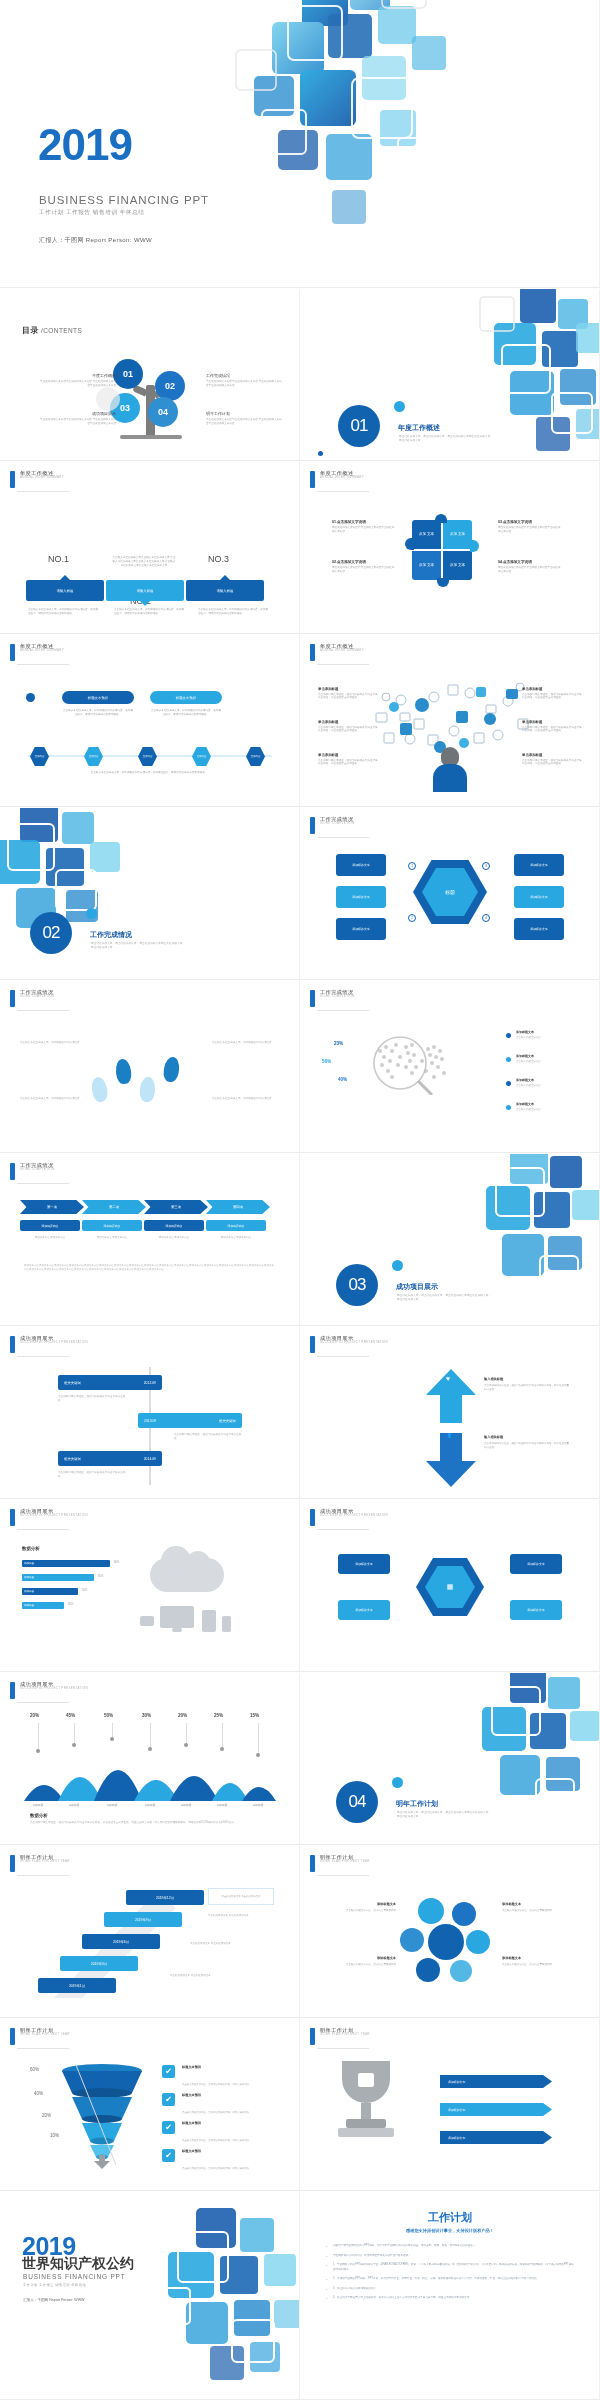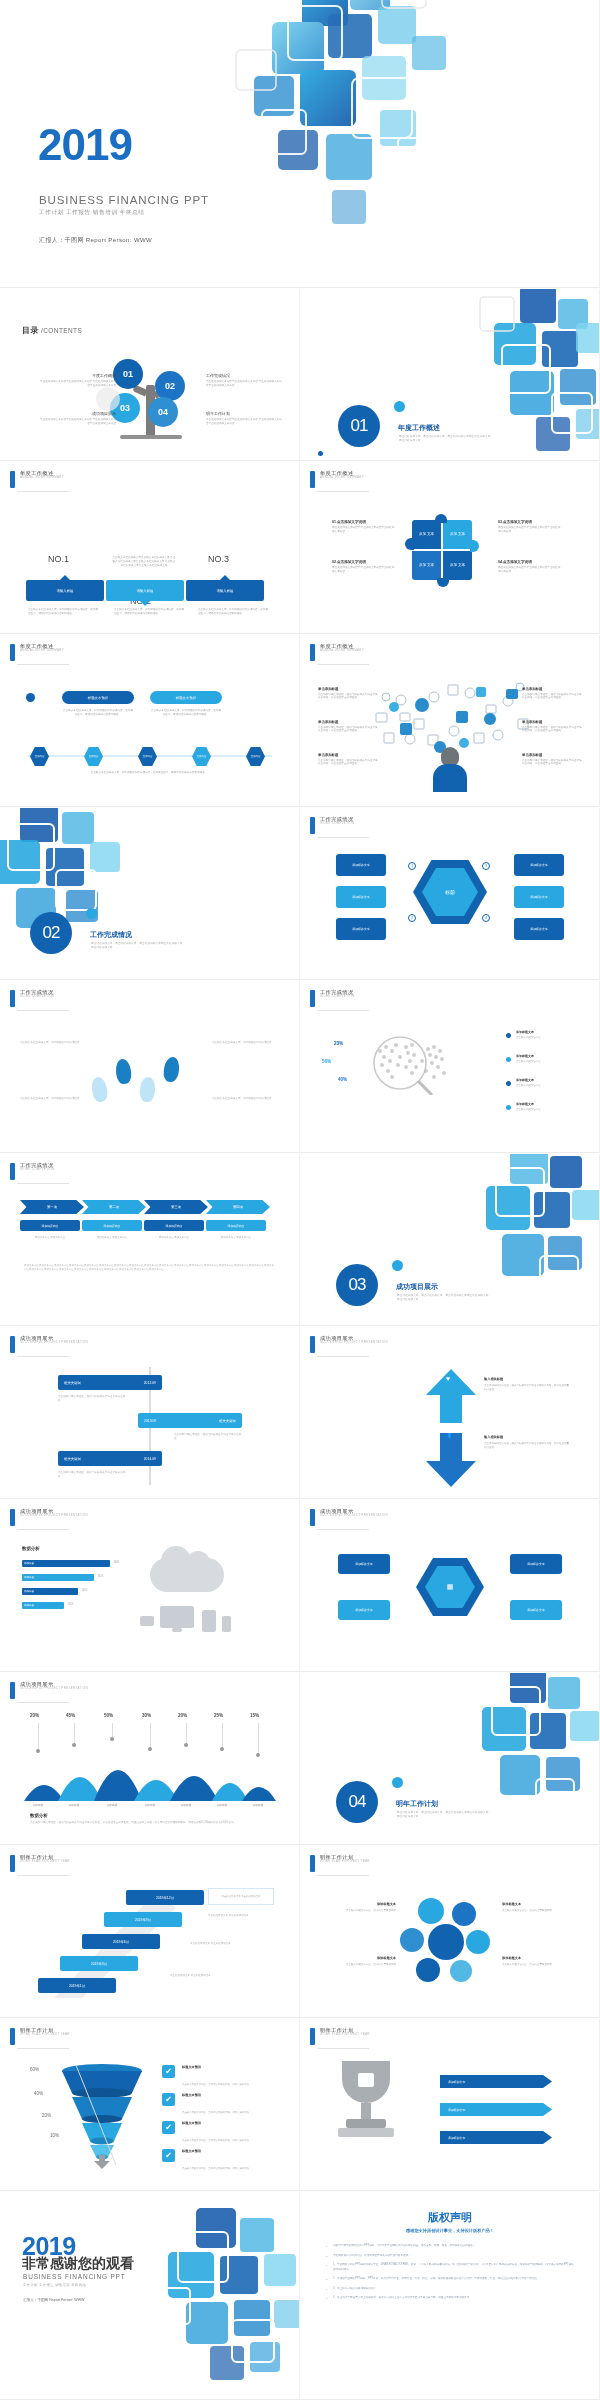--- a/index.html
+++ b/index.html
@@ -1109,28 +1109,28 @@
       <rect x="72" y="142" width="34" height="34" rx="4" fill="#1d5fae" opacity=".7"></rect>
       <rect x="112" y="138" width="30" height="30" rx="4" fill="#39a4dd" opacity=".7"></rect>
       <g fill="none" stroke="#fff" stroke-width="2">
             <rect x="40" y="28" width="50" height="50" rx="5"></rect>
             <rect x="94" y="116" width="42" height="42" rx="5"></rect>
             <rect x="16" y="84" width="36" height="36" rx="4"></rect>
           </g>
     </g>
   </svg>
   <div class="year">2019</div>
-  <div class="cn">非常感谢您的观看</div>
+  <div class="cn">世界知识产权公约</div>
   <div class="en">BUSINESS FINANCING PPT</div>
   <div class="sub">工作计划 工作报告 销售培训 年终总结</div>
   <div class="rep">汇报人：千图网  Report Person: WWW</div>
 </div>
 
 <div class="slide r" id="s24">
-  <div class="ctitle">版权声明</div>
+  <div class="ctitle">工作计划</div>
   <div class="csub">感谢您支持原创设计事业，支持设计版权产品！</div>
   <ul>
     <li>感谢您下载千图网原创设计PPT模板，为了您和千图网以及原创作者的利益，请勿复制、转载、销售，否则将承担法律责任！</li>
     <li>千图网所有作品均为原创，使用时请遵守相关条例并进行署名授权！</li>
     <li>1、千图网所公布的PPT模板版权归千图（ZHAN.ROYALTY-FREE）所有，《中华人民共和国著作权法》和《世界知识产权公约》《伯尔尼公约》等相关法律法规，如有侵权千图网有权，以下规定将严格PPT模板进行权利维护。</li>
     <li>2、不得将千图网的PPT模板、PPT素材，冰原用于再出售、招商出租、出版、转让、分销、发布或提供给任何第三人使用、不得转授权、出租，或以上任何延伸形式出现中使用的。</li>
     <li>3、禁止把作品纳入侵权或服务的设计。</li>
     <li>4、禁止用户下载任意公司上传模板后，将您作品的以上第三方使用行为造成不良光表下载，或通过持权给付者系统使用。</li>
   </ul>
 </div>

